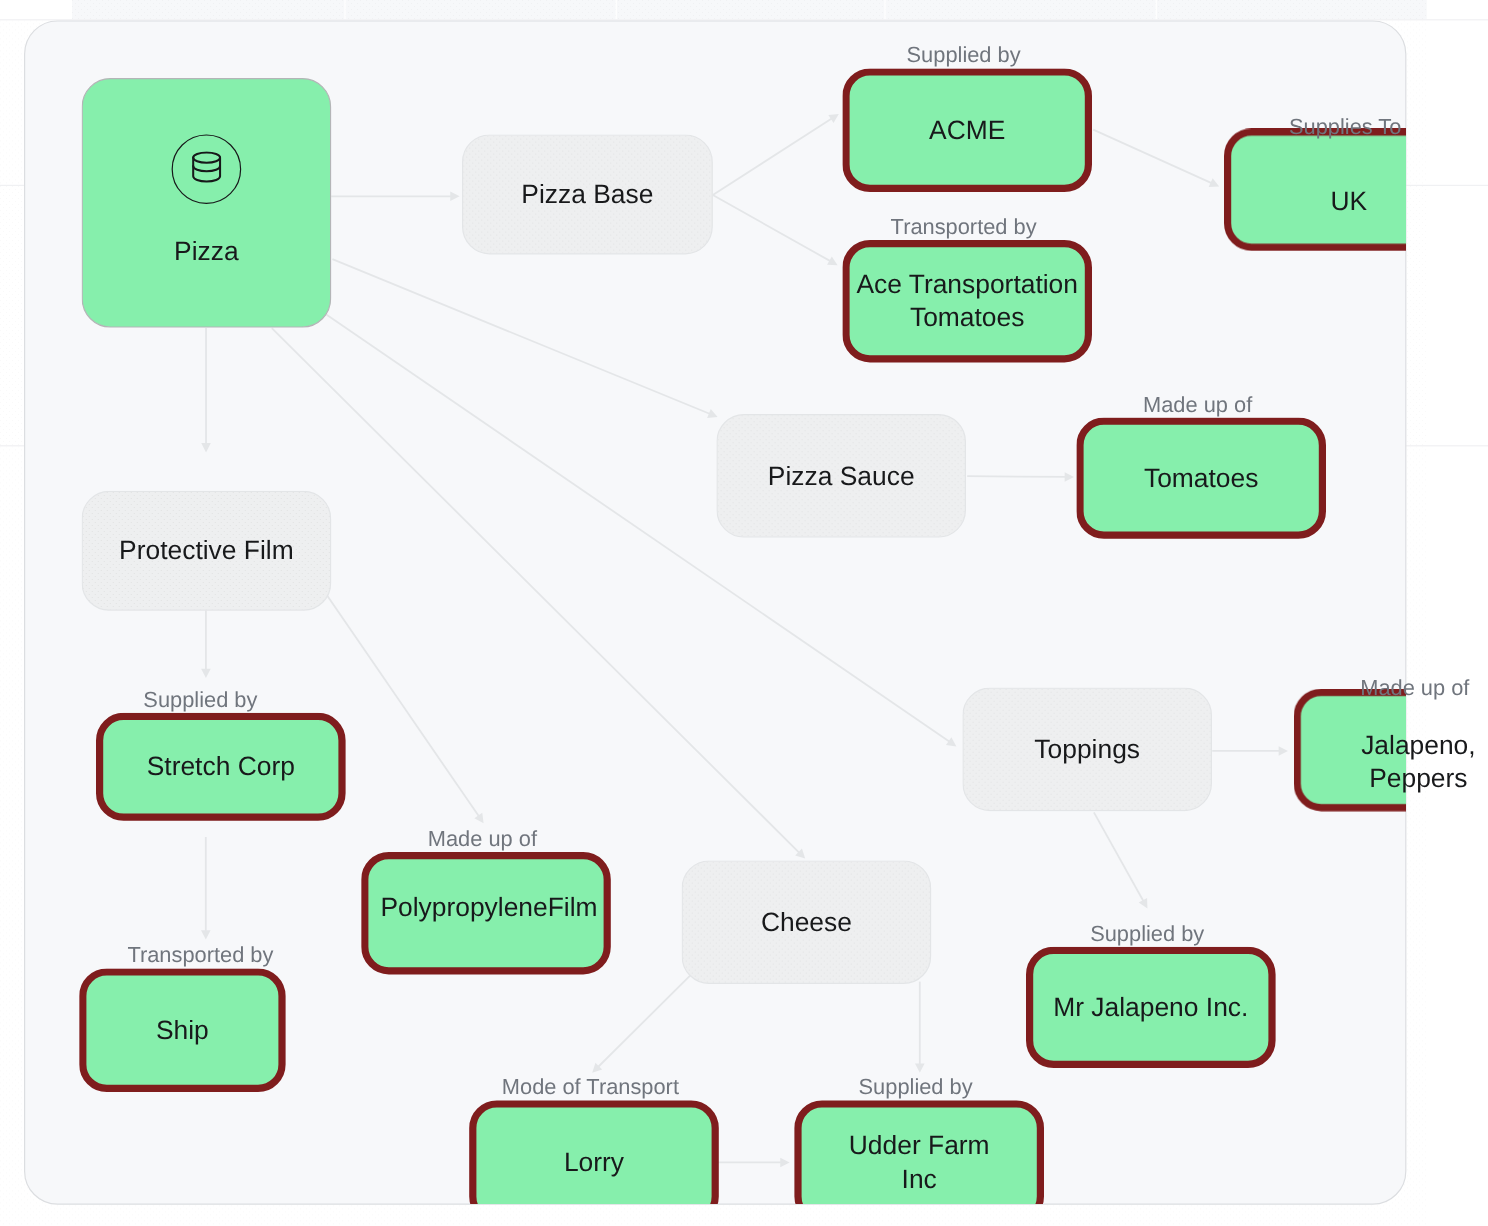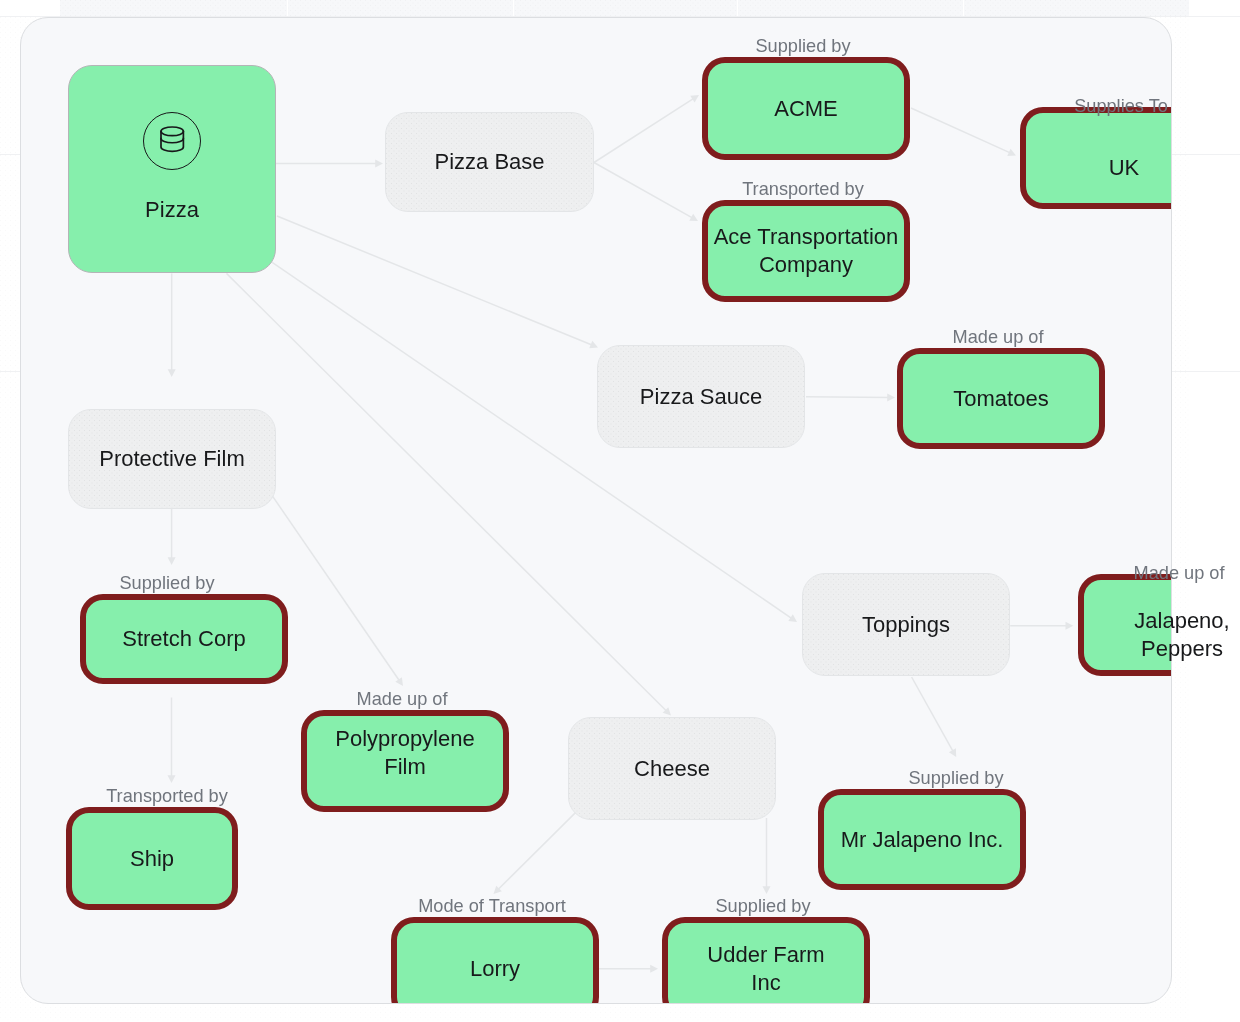--- a/index.html
+++ b/index.html
@@ -33,21 +33,21 @@
   .node,.edge-label{will-change:transform;}
   .node{position:absolute;box-sizing:border-box;border-radius:23px;
         display:flex;align-items:center;justify-content:center;text-align:center;
         font-size:22px;color:#18191b;line-height:28px;}
   .node.leaf{background:#86efac;border:6px solid #7f1d1d;}
   .node.category{background-color:#eeeff0;border:1px solid #e3e5e7;
       background-image:radial-gradient(circle at 0.5px 0.5px, rgba(0,0,0,.055) 0.55px, transparent 0.65px),
                        radial-gradient(circle at 0.5px 0.5px, rgba(0,0,0,.055) 0.55px, transparent 0.65px);
       background-size:5px 5px,5px 5px;background-position:0 0,2.5px 2.5px;}
   .node.root{background:#86efac;border:1px solid #b4b5b7;border-radius:24px;display:block;}
-  .node.spread{flex-direction:column;justify-content:flex-start;padding:9px 10px 20px;}
+  .node.spread{flex-direction:row;justify-content:space-between;padding:9px 10px 20px;}
   .nodetext{display:block;}
   .edge-label{position:absolute;font-size:18.2px;color:#70757d;line-height:22px;
               white-space:nowrap;text-align:center;}
   .icon-circle{position:absolute;left:50%;border-radius:50%;border:1.7px solid #17181a;
                display:flex;align-items:center;justify-content:center;box-sizing:border-box;}
   .root-label{position:absolute;left:0;width:100%;text-align:center;}
 </style>
 </head>
 <body>
 
@@ -154,21 +154,21 @@
             <span class="root-label" style="top: 130px;">Pizza</span>
           </div>
           <div class="node category" style="left: 385px; top: 112px; width: 209px; height: 100px;">
             <span class="nodetext">Pizza Base</span>
           </div>
           <div class="node leaf" style="left: 702px; top: 57px; width: 208px; height: 103px;">
             <span class="nodetext">ACME</span>
           </div>
           <div class="edge-label" style="left: 699px; width: 208px; top: 35px;">Supplied by</div>
           <div class="node leaf" style="left: 702px; top: 200px; width: 208px; height: 102px;">
-            <span class="nodetext" style="max-width: 200px;">Ace Transportation Company</span>
+            <span class="nodetext" style="max-width: 200px;">Ace Transportation Tomatoes</span>
           </div>
           <div class="edge-label" style="left: 699px; width: 208px; top: 178px;">Transported by</div>
           <div class="node leaf" style="left: 1020px; top: 107px; width: 208px; height: 102px;"></div>
           <div class="edge-label" style="left: 1017px; width: 208px; top: 85px;"></div>
           <div class="node category" style="left: 597px; top: 345px; width: 208px; height: 103px;">
             <span class="nodetext">Pizza Sauce</span>
           </div>
           <div class="node leaf" style="left: 897px; top: 348px; width: 208px; height: 101px;">
             <span class="nodetext">Tomatoes</span>
           </div>
@@ -185,21 +185,21 @@
           </div>
           <div class="edge-label" style="left: 63px; width: 208px; top: 785px;">Transported by</div>
           <div class="node category" style="left: 802px; top: 573px; width: 208px; height: 103px;">
             <span class="nodetext">Toppings</span>
           </div>
           <div class="node leaf" style="left: 1078px; top: 574px; width: 208px; height: 102px;"></div>
           <div class="edge-label" style="left: 1075px; width: 208px; top: 552px;"></div>
           <div class="node category" style="left: 568px; top: 717px; width: 208px; height: 103px; text-align: right;">
             <span class="nodetext">Cheese</span>
           </div>
-          <div class="node leaf" style="left: 818px; top: 789px; width: 208px; height: 101px;">
+          <div class="node leaf" style="left: 855px; top: 789px; width: 208px; height: 101px;">
             <span class="nodetext">Mr Jalapeno Inc.</span>
           </div>
           <div class="edge-label" style="left: 852px; width: 208px; top: 767px;">Supplied by</div>
           <div class="node leaf spread" style="left: 301px; top: 710px; width: 208px; height: 102px;">
             <span class="nodetext">Polypropylene</span>
             <span class="nodetext">Film</span>
           </div>
           <div class="edge-label" style="left: 298px; width: 208px; top: 688px;">Made up of</div>
           <div class="node leaf" style="left: 391px; top: 917px; width: 208px; height: 103px;">
             <span class="nodetext">Lorry</span>

